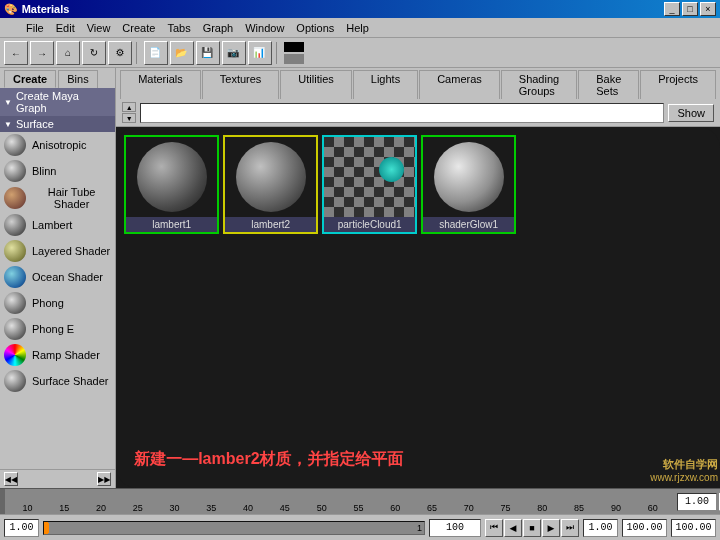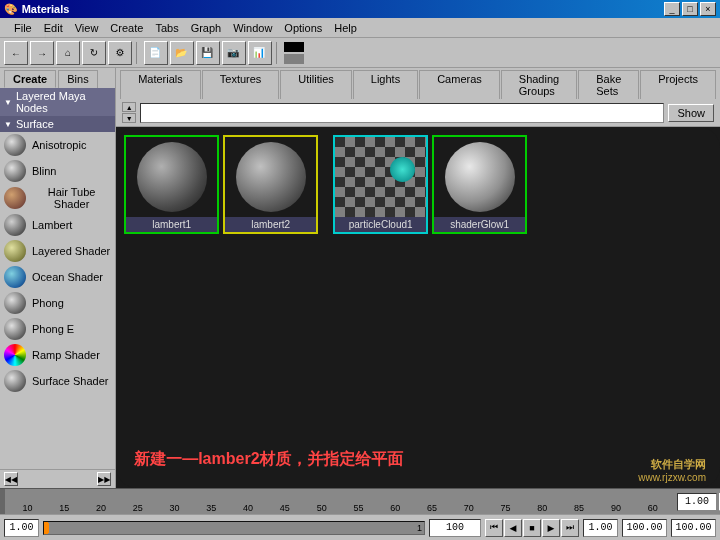--- a/index.html
+++ b/index.html
@@ -23,21 +23,21 @@
       display: flex; align-items: center; justify-content: center;
       font-size: 9px; color: black; cursor: pointer;
     }
 
     
     .menu-bar {
       background: #c0c0c0;
       height: 20px;
       display: flex;
       align-items: center;
-      padding: 0 8px;
+      padding: 0 20px;
       border-bottom: 1px solid #999;
     }
     .menu-item {
       padding: 2px 6px;
       font-size: 11px;
       cursor: pointer;
       color: black;
     }
 
     
@@ -210,21 +210,21 @@
       width: 95px;
       background: #2a2a2a;
       border: 2px solid #555;
       display: flex;
       flex-direction: column;
       align-items: center;
       cursor: pointer;
     }
     .material-cell.selected-green { border-color: #00cc00; }
     .material-cell.selected-yellow { border-color: #cccc00; }
-    .material-cell.selected-cyan { border-color: #00cccc; margin-left: 11px; }
+    .material-cell.selected-cyan { border-color: #00cccc; }
 
     .material-preview {
       width: 91px;
       height: 80px;
       display: flex;
       align-items: center;
       justify-content: center;
       background: #1a1a1a;
     }
     .mat-ball {
@@ -388,21 +388,21 @@
 
 <div class="main-content">
 
   <div class="left-panel">
     <div class="tab-row">
       <div class="tab active">Create</div>
       <div class="tab">Bins</div>
     </div>
     <div class="section-header">
       <span class="triangle">▼</span>
-      <span>Layered Maya Nodes</span>
+      <span>Create Maya Graph</span>
     </div>
     <div class="surface-header">
       <span class="triangle">▼</span>
       <span>Surface</span>
     </div>
     <div class="shader-list">
       <div class="shader-item">
         <div class="shader-ball ball-gray"></div>
         <span>Anisotropic</span>
       </div>
@@ -500,21 +500,21 @@
         <div class="material-preview">
           <div class="mat-ball" style="background: radial-gradient(circle at 35% 35%, #e8e8e8, #909090 55%, #282828); width:70px; height:70px; border-radius:50%;"></div>
         </div>
         <div class="material-label">shaderGlow1</div>
       </div>
 
       <div class="annotation-text" style="position:absolute; bottom:10px; left:10px; font-size:16px; color:#ff4444; font-weight:bold;">
         <span>新建一—lamber2材质，并指定给平面</span>
       </div>
 
-      <div style="position:absolute; bottom:5px; right:14px; text-align:right;">
+      <div style="position:absolute; bottom:5px; right:2px; text-align:right;">
         <div style="color:#ccaa44; font-size:11px; font-weight:bold;">软件自学网</div>
         <div style="color:#ccaa44; font-size:10px;">www.rjzxw.com</div>
       </div>
     </div>
   </div>
 </div>
 
 <div class="timeline">
   <div style="width:5px; height:26px; background:#666;"></div>
   <div class="timeline-ruler">

